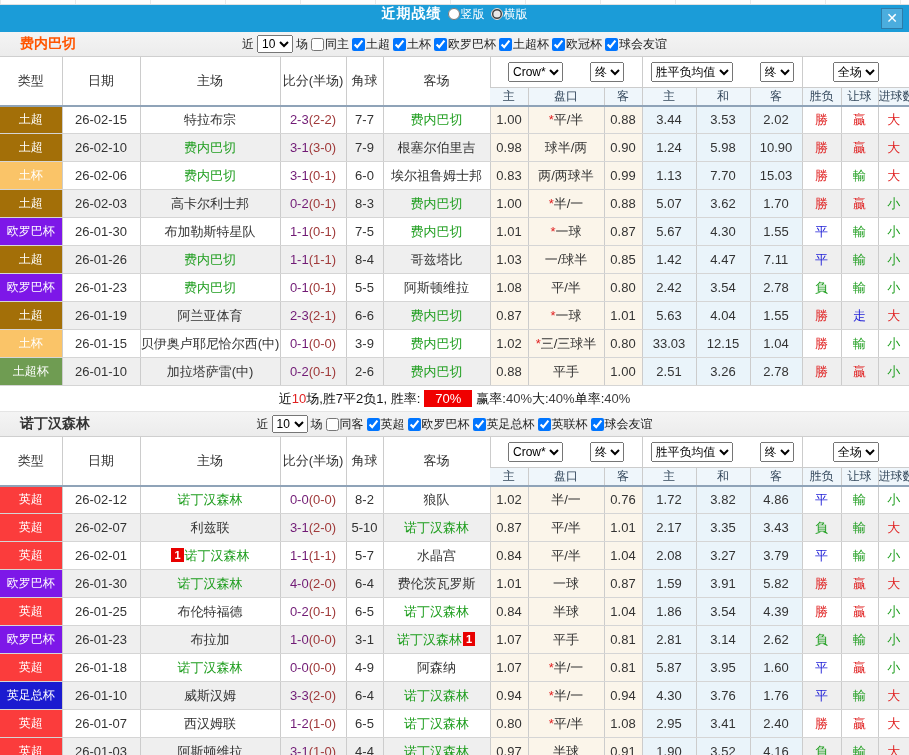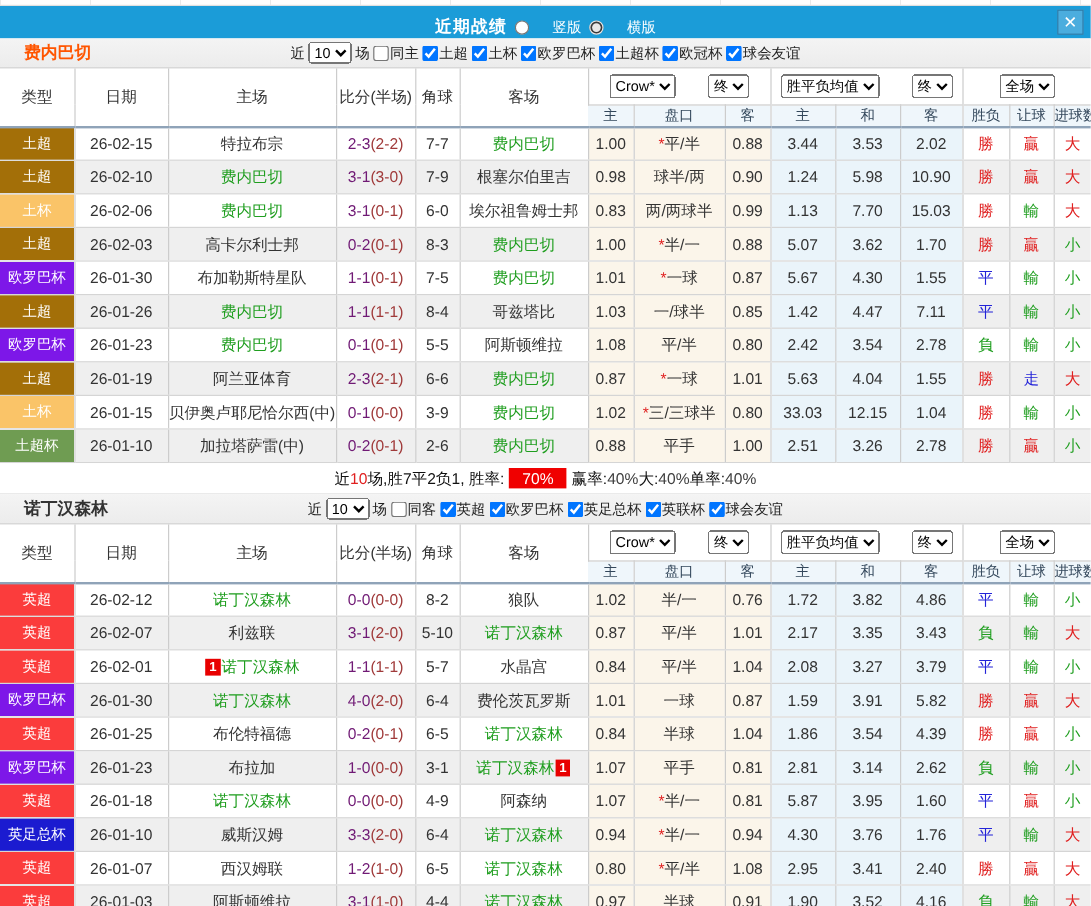--- a/index.html
+++ b/index.html
@@ -6,24 +6,24 @@
   html,body { width:909px; height:755px; overflow:hidden; background:#fff;
     font-family:"Liberation Sans","DejaVu Sans",sans-serif; }
   .screen { width:909px; height:755px; position:relative; background:#fff; }
 
   
   .top-strip { height:5px; background:#fdfdfd;
     background-image:repeating-linear-gradient(90deg,#e8e8e8 0 1px,transparent 1px 75px);
     border-bottom:1px solid #e0e0e0; }
 
   
-  .titlebar { height:27px; background:#1b9cd8; display:flex; align-items:flex-end; position:relative; }
+  .titlebar { height:27px; background:#1b9cd8; display:flex; align-items:flex-start; position:relative; }
   .title-center { flex:1; display:flex; justify-content:center; align-items:center; gap:6px; color:#fff; }
   .title-text { font-size:14px; font-weight:bold; letter-spacing:1px; }
-  .radio-label { display:flex; align-items:center; gap:20px; font-size:12px; color:#fff; cursor:pointer; }
+  .radio-label { display:flex; align-items:center; gap:1px; font-size:12px; color:#fff; cursor:pointer; }
   .radio-label input { width:12px; height:12px; accent-color:#e8e8e8; }
   .close-btn { position:absolute; right:6px; top:3px; width:22px; height:21px; background:#4fagreen; }
   .close-btn { background:#4faBDE2; }
   .close-btn { position:absolute; right:6px; top:3px; width:22px; height:21px;
     background:#4badde; border:1px solid #2d7ca9; color:#fff; font-weight:bold;
     font-size:14px; text-align:center; line-height:19px; cursor:pointer; }
 
   
   .filter-row { height:25px; background:linear-gradient(#f4f4f4,#ececec);
     border-bottom:1px solid #cfcfcf; display:flex; align-items:center; position:relative; font-size:12px; }

